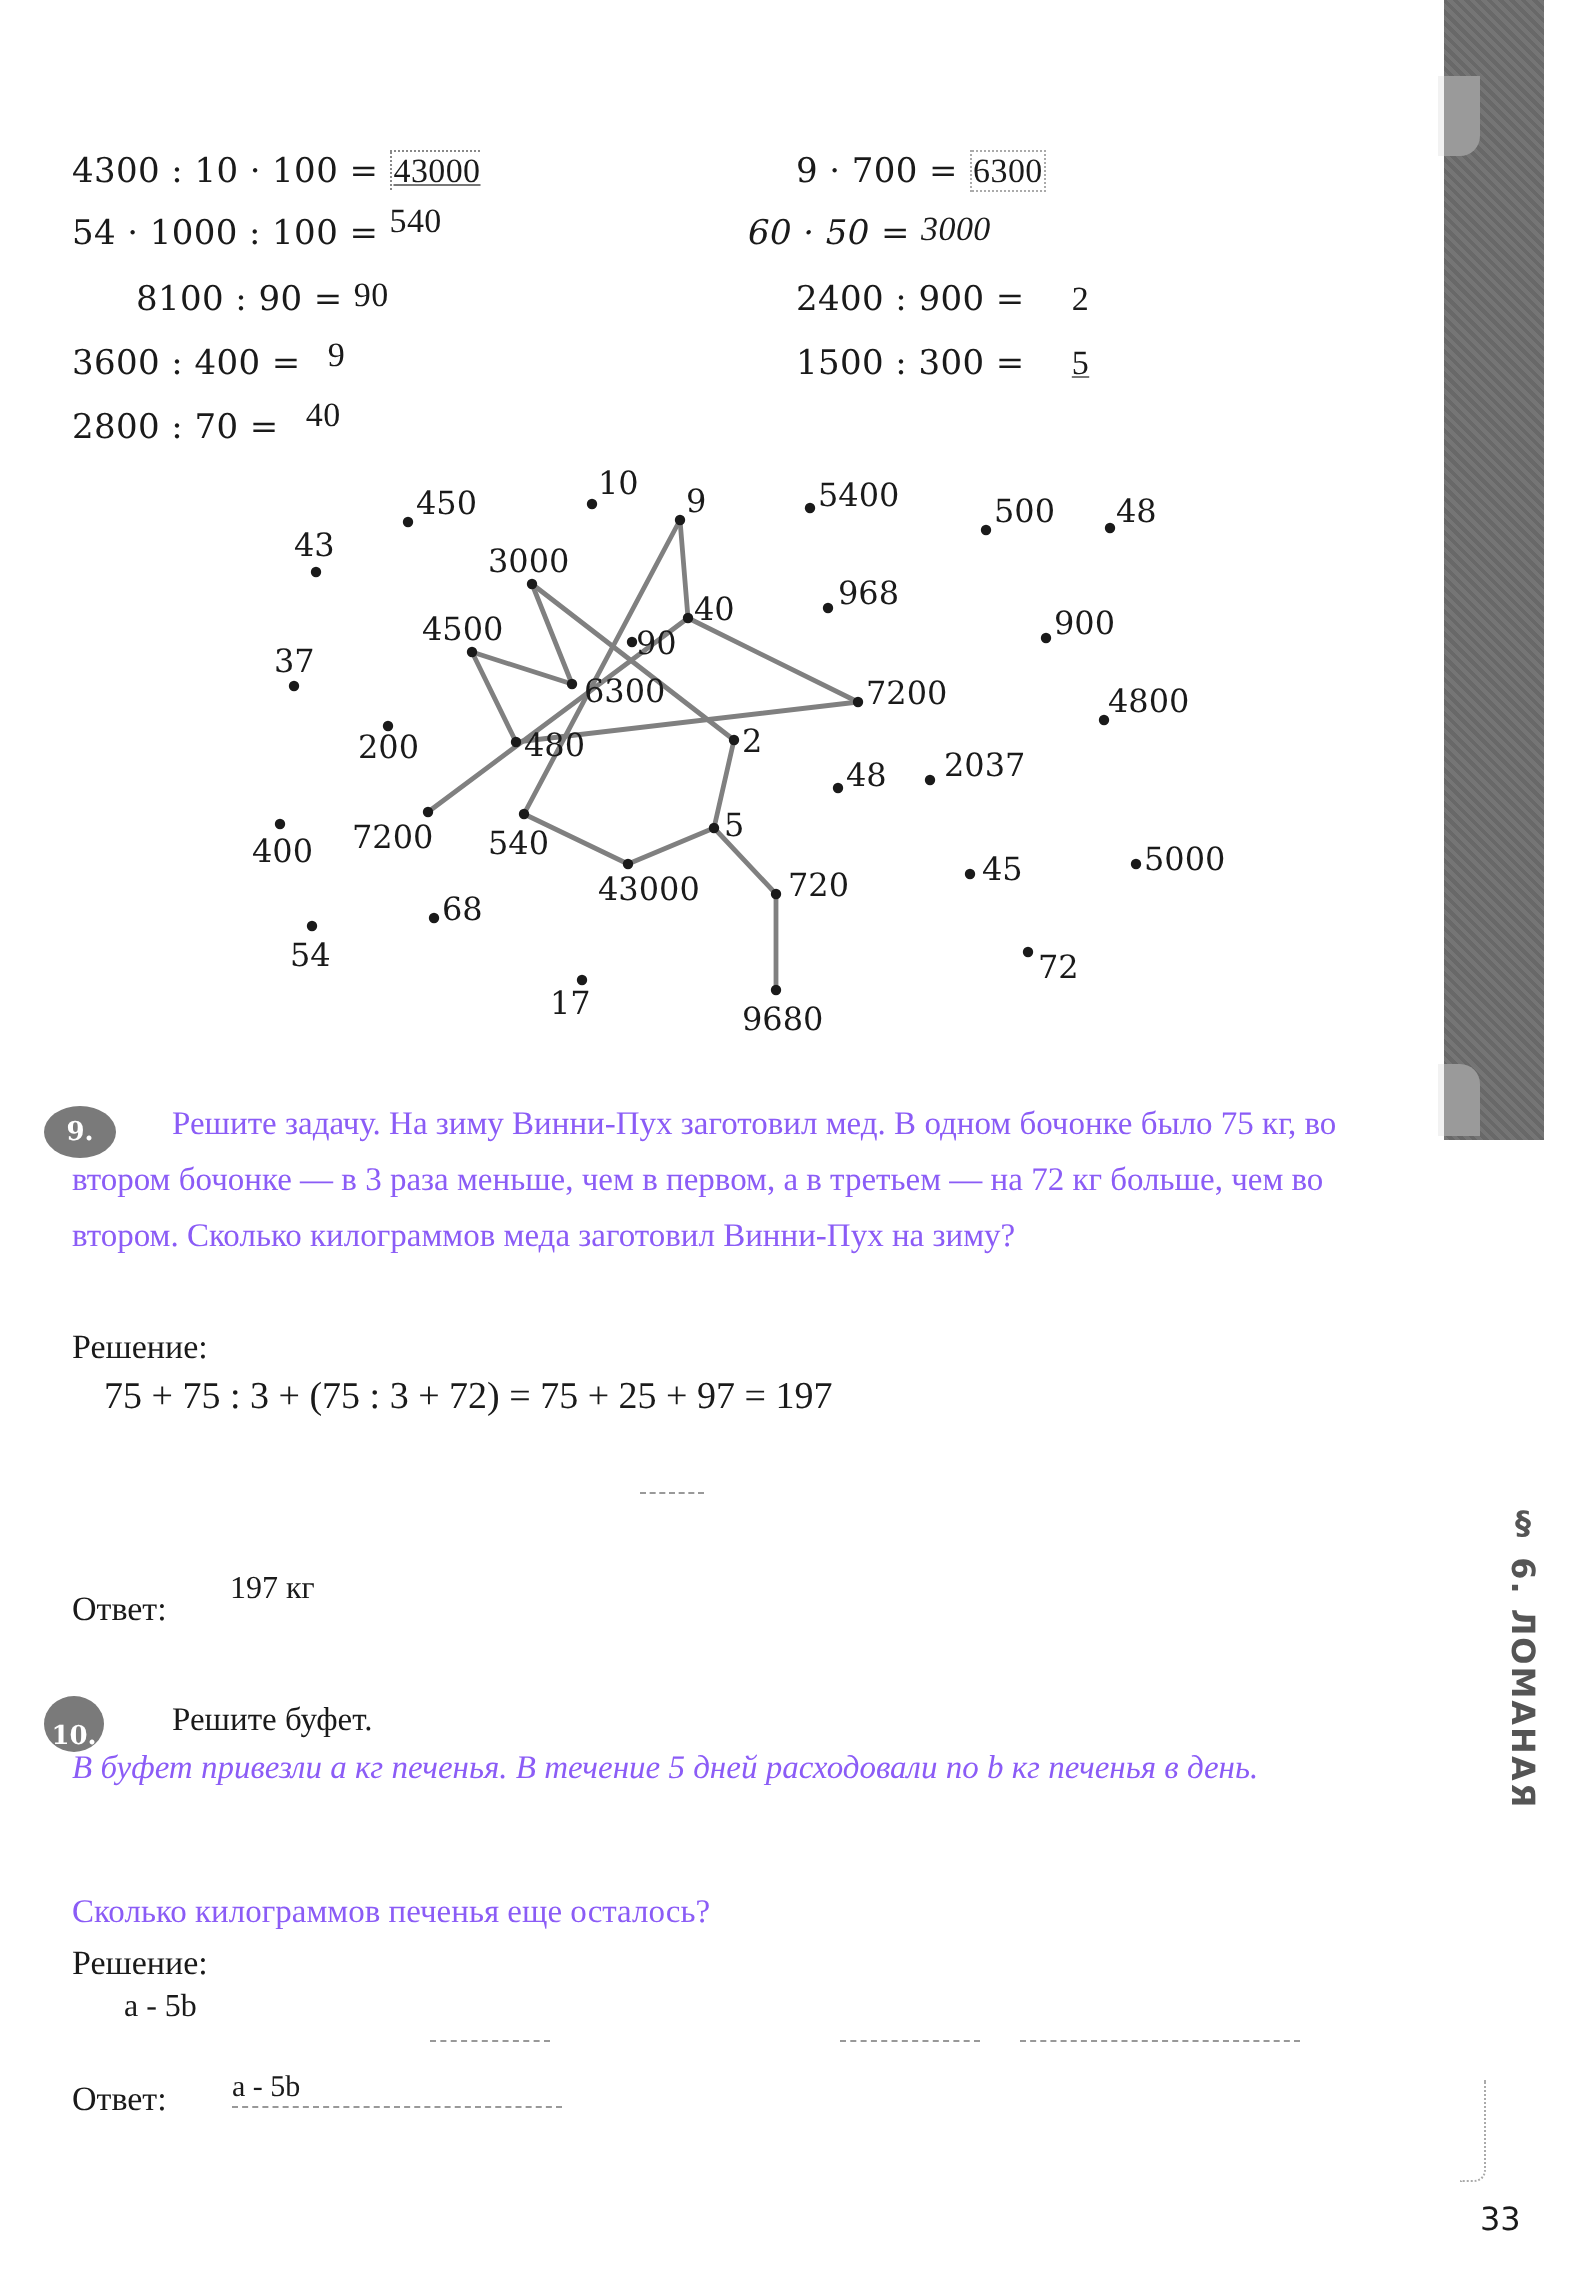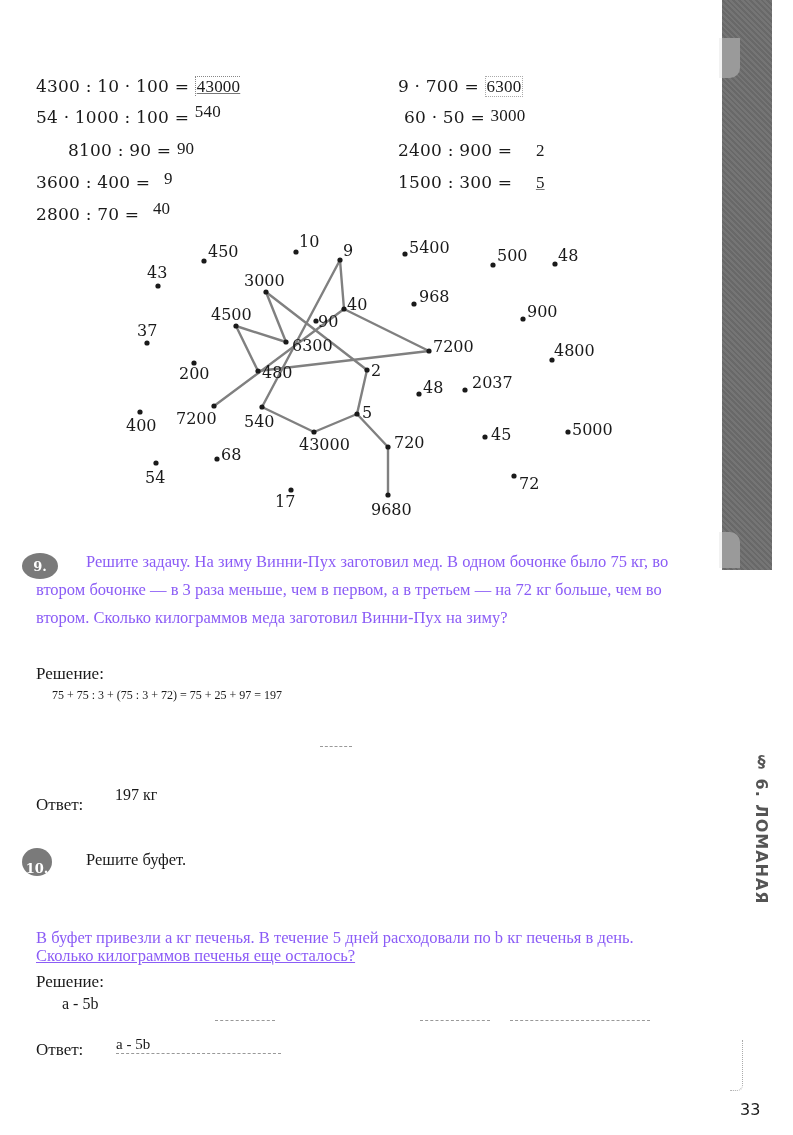--- a/index.html
+++ b/index.html
@@ -71,21 +71,21 @@
     <span>2800 : 70 =</span>
     <span class="hand" style="position:relative; top:-6px; margin-left:8px;">40</span>
   </div>
 </div>
 
 <div>
   <div class="abs eq" style="left:398px; top:76px;">
     <span>9 · 700 =</span>
     <span class="hand boxed-full">6300</span>
   </div>
-  <div class="abs eq" style="left:404px; top:107px;">
+  <div class="abs eq" style="left:374px; top:107px;font-style:italic;">
     <span>60 · 50 =</span>
     <span class="hand" style="position:relative; top:-2px;">3000</span>
   </div>
   <div class="abs eq" style="left:398px; top:140px;">
     <span>2400 : 900 =</span>
     <span class="hand" style="margin-left:18px;">2</span>
   </div>
   <div class="abs eq" style="left:398px; top:172px;">
     <span>1500 : 300 =</span>
     <span class="hand ul" style="margin-left:18px;">5</span>
@@ -181,31 +181,31 @@
       <circle cx="388" cy="495" r="2.6" fill="#1a1a1a"></circle>
       <text x="371" y="515" text-anchor="start">9680</text>
     </g>
 </svg>
 
 <div class="task-badge" style="left:22px; top:553px;">
     <span>9.</span>
   </div>
 <div class="para" style="top:548px; text-indent:50px;">Решите задачу. На зиму Винни-Пух заготовил мед. В одном бочонке было 75 кг, во втором бочонке — в 3 раза меньше, чем в первом, а в третьем — на 72 кг больше, чем во втором. Сколько килограммов меда заготовил Винни-Пух на зиму?</div>
 <div class="lbl" style="left:36px; top:664px;">Решение:</div>
-<div class="lbl" style="left:52px; top:688px; font-size:12px;">75 + 75 : 3 + (75 : 3 + 72) = 75 + 25 + 97 = 197</div>
+<div class="lbl" style="left:52px; top:688px; font-size:19px;">75 + 75 : 3 + (75 : 3 + 72) = 75 + 25 + 97 = 197</div>
 <div class="dash" style="left:320px; top:746px; width:32px;"></div>
 <div class="lbl" style="left:36px; top:795px;">Ответ:</div>
 <div class="lbl" style="left:115px; top:786px; font-size:16px;">197 кг</div>
 
 <div class="task-badge" style="left:22px; top:848px; width:30px; height:28px;align-items:flex-end;">
     <span>10.</span>
   </div>
 <div class="lbl" style="left:86px; top:850px; font-size:16.5px;">Решите буфет.</div>
-<div class="para" style="top:924px;">В буфет привезли a кг печенья. В течение 5 дней расходовали по b кг печенья в день.</div>
-<div class="para" style="top:942px;text-decoration:underline;">Сколько килограммов печенья еще осталось?</div>
+<div class="para" style="top:870px;font-style:italic;">В буфет привезли a кг печенья. В течение 5 дней расходовали по b кг печенья в день.</div>
+<div class="para" style="top:942px;">Сколько килограммов печенья еще осталось?</div>
 <div class="lbl" style="left:36px; top:972px;">Решение:</div>
 <div class="lbl" style="left:62px; top:995px; font-size:16px;">a - 5b</div>
 <div class="dash" style="left:215px; top:1020px; width:60px;"></div>
 <div class="dash" style="left:420px; top:1020px; width:70px;"></div>
 <div class="dash" style="left:510px; top:1020px; width:140px;"></div>
 <div class="lbl" style="left:36px; top:1040px;">Ответ:</div>
 <div class="lbl" style="left:116px; top:1036px; font-size:15px; border-bottom:1px dashed #999; width:165px;">a - 5b</div>
 
 <div class="corner"></div>
 <div class="pageno">33</div>

